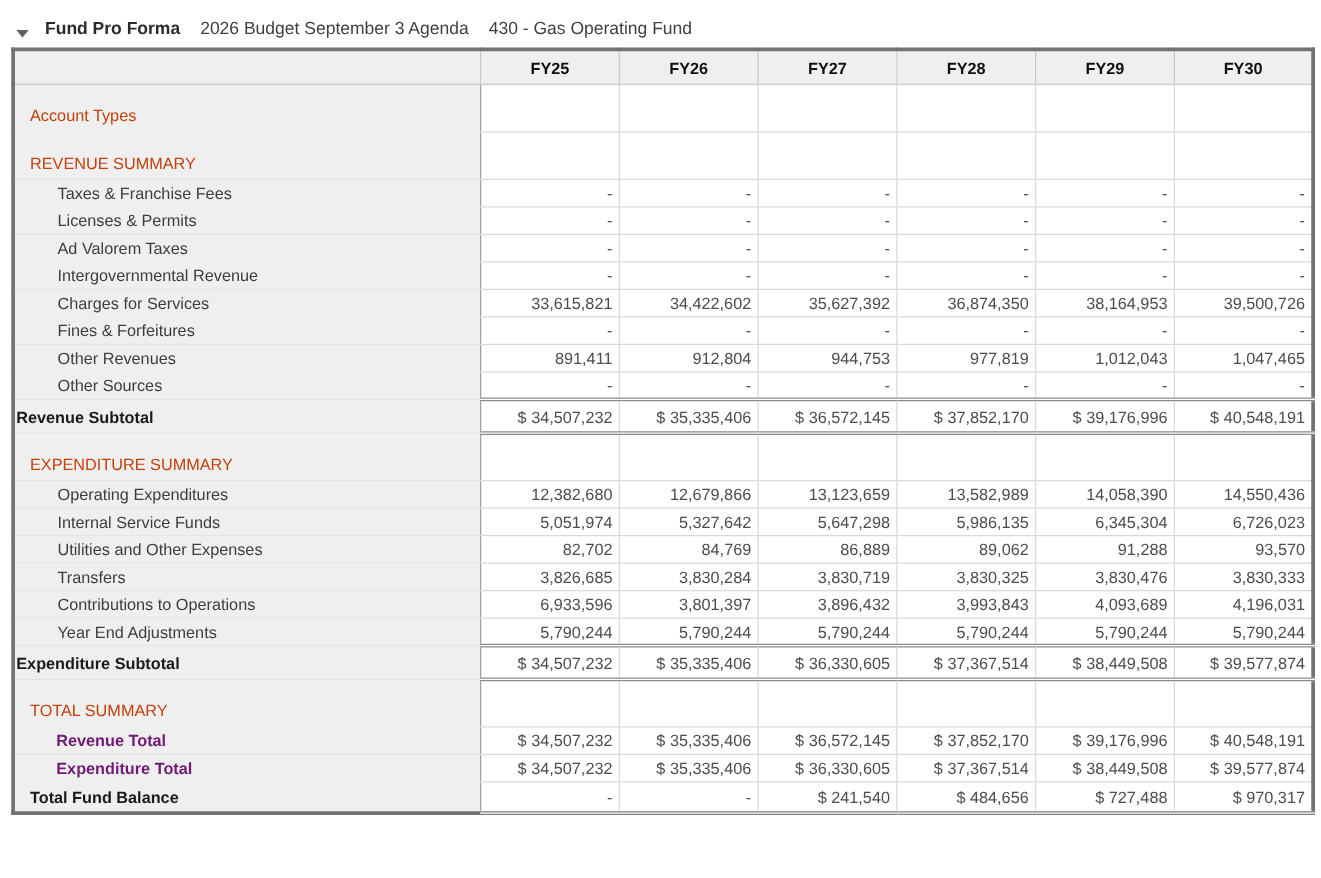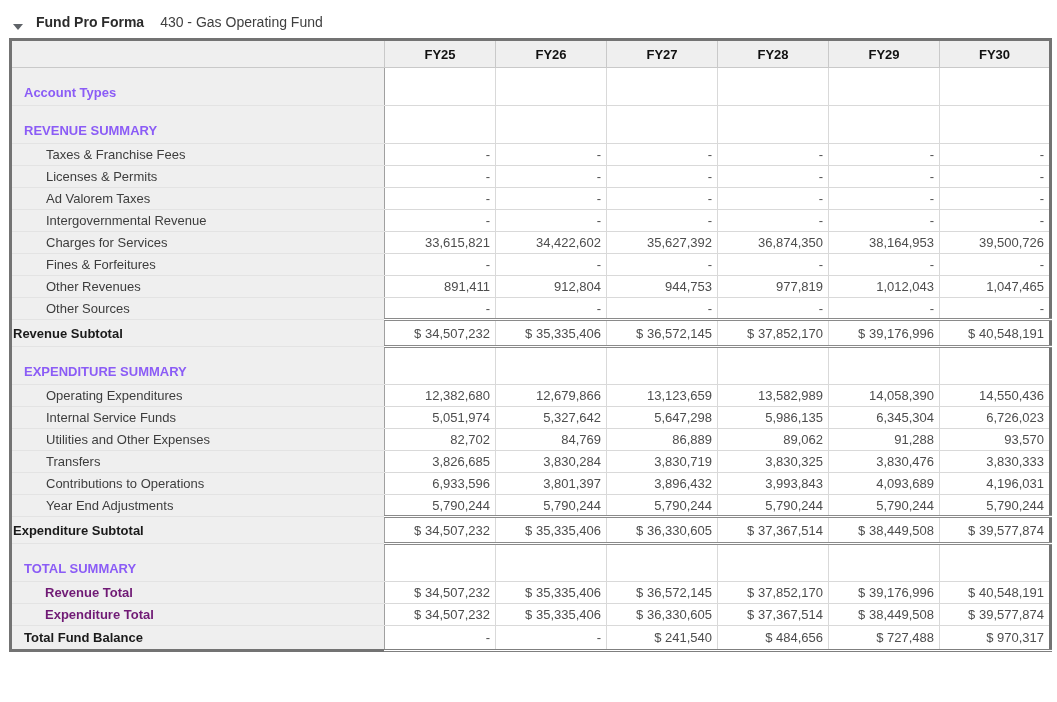--- a/index.html
+++ b/index.html
@@ -76,22 +76,22 @@
     border: 1px solid #d9d9d9;
     color: #4d4d4d;
     text-align: right;
     padding-right: 5px;
   }
 
   tr.section    { height: 38px; }
   tr.section td.lbl {
     vertical-align: bottom;
     padding: 0 0 5px 12px;
-    font-weight: bold;
-    color: #8b5cf6;
+    font-weight: normal;
+    color: #c2410c;
   }
   tr.detail     { height: 22px; }
   tr.detail td.lbl { padding-left: 34px; color: #3d3d3d; }
 
   tr.subtotal   { height: 27px; }
   tr.subtotal td.lbl { font-weight: bold; color: #1a1a1a; }
   tr.subtotal td.val {
     border-top: 3px double #8a8a8a;
     border-bottom: 3px double #8a8a8a;
   }
@@ -105,20 +105,21 @@
     border-top: 1px solid #7f7f7f;
     border-bottom: 3px double #7f7f7f;
   }
 </style>
 </head>
 <body>
 
 <div class="titlebar">
   <span class="tri"></span>
   <span class="title">Fund Pro Forma</span>
+  <span class="sub">2026 Budget September 3 Agenda</span>
   <span class="sub">430 - Gas Operating Fund</span>
 </div>
 
 <table class="proforma">
   <colgroup id="cols">
       <col class="c-label">
       <col class="c-data">
       <col class="c-data">
       <col class="c-data">
       <col class="c-data">

